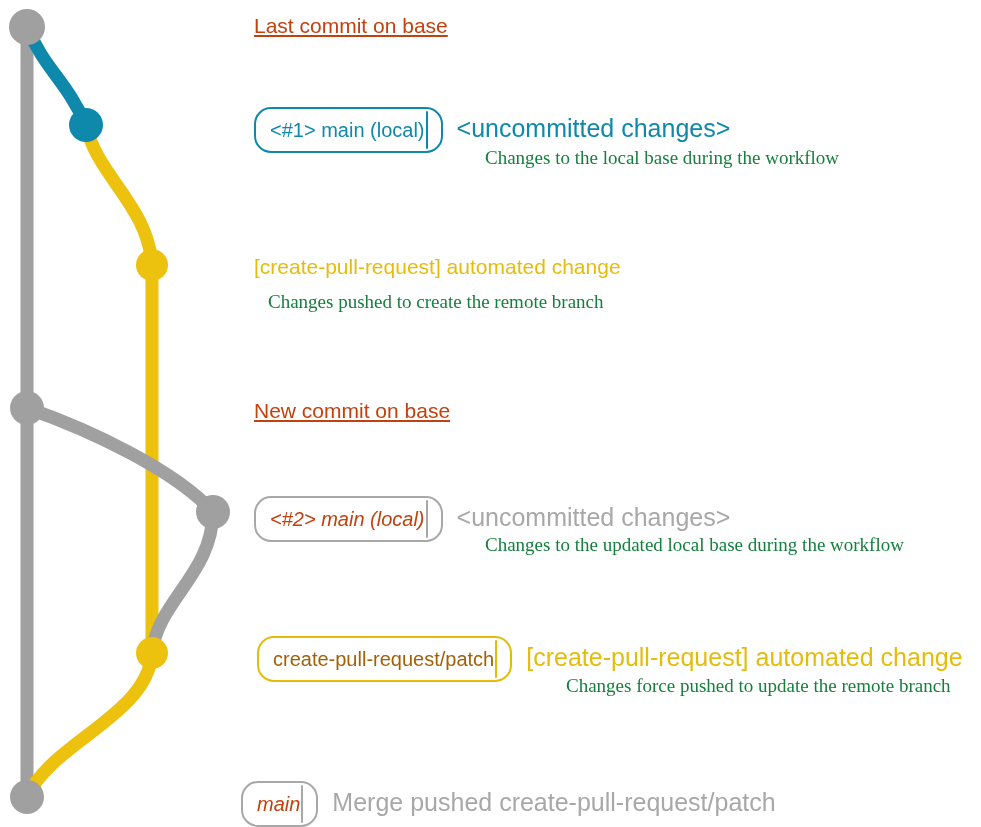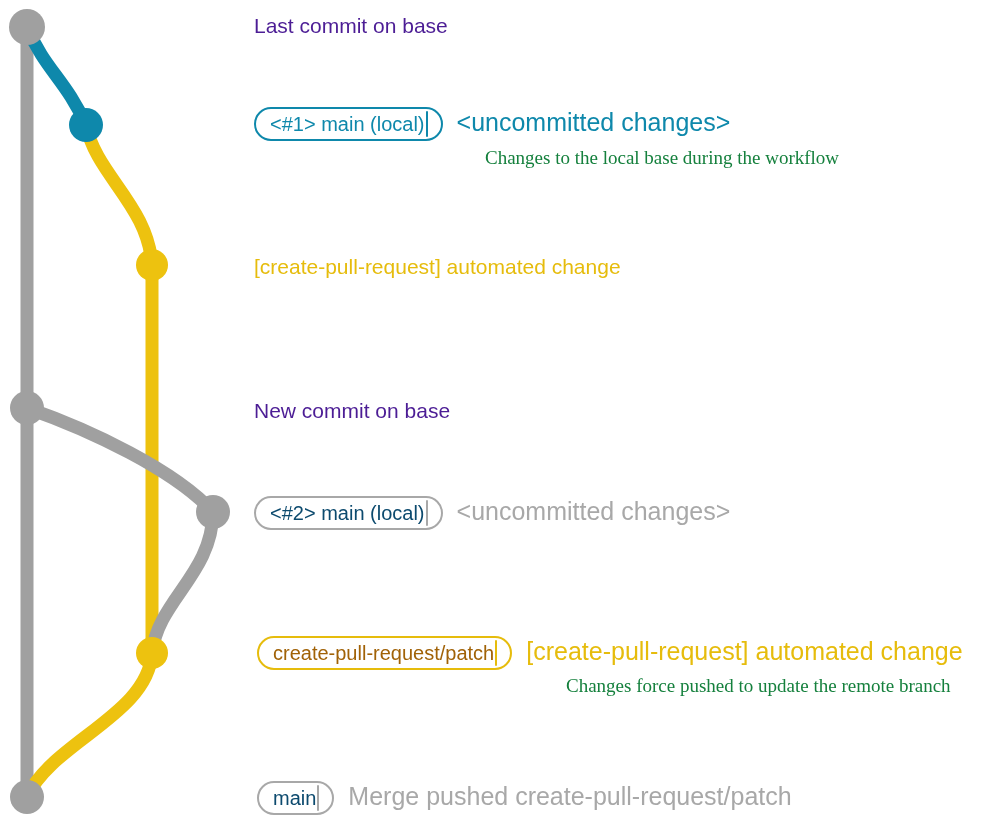--- a/index.html
+++ b/index.html
@@ -29,21 +29,21 @@
   .row {
     position: absolute;
     display: flex;
     align-items: baseline;
     white-space: nowrap;
   }
   .pill {
     display: inline-flex;
     align-items: center;
     box-sizing: border-box;
-    height: 34px;
+    height: 46px;
     padding: 0 16px 0 14px;
     border: 2px solid #b91c1c;
     border-radius: 17px;
     font-size: 20px;
     line-height: 1;
     color: #9a9a9a;
     background: #ffffff;
     position: relative;
   }
   .pill::after {
@@ -53,40 +53,40 @@
     top: 2px;
     bottom: 2px;
     width: 2px;
     background: #9a9a9a;
     border-radius: 1px;
   }
   .pill.teal { border-color: #0e88ab; color: #0e88ab; }
   .pill.teal::after { background: #0e88ab; }
   .pill.gold { border-color: #e6bc0c; color: #a16207; }
   .pill.gold::after { background: #e6bc0c; }
-  .pill.gray { border-color: #a8a8a8; color: #0c4a6e; }
+  .pill.gray { border-color: #a8a8a8; color: #c2410c; font-style: italic; }
   .pill.gray::after { background: #a8a8a8; }
 
   .subject {
     font-size: 25px;
     line-height: 1;
     font-family: "Liberation Sans", sans-serif;
   }
   .subject.teal { color: #0e88ab; }
   .subject.gold { color: #e6bc0c; }
   .subject.gray { color: #a8a8a8; }
 
   .headline {
     position: absolute;
     font-size: 21px;
     line-height: 1;
     font-family: "Liberation Sans", sans-serif;
     white-space: nowrap;
   }
-  .headline.gray { color: #4c1d95; }
+  .headline.gray { color: #c2410c; text-decoration: underline; }
   .headline.gold { color: #e6bc0c; }
 
   .note {
     position: absolute;
     font-family: "Liberation Serif", serif;
     font-size: 19px;
     line-height: 1;
     color: #15803d;
     white-space: nowrap;
   }
@@ -122,35 +122,37 @@
   <div class="headline gray" style="left:254px; top:15px;">Last commit on base</div>
 
   <div class="row" style="left:254px; top:107px;">
     <span class="pill teal">&lt;#1&gt; main (local)</span>
     <span class="gap-sm"></span>
     <span class="subject teal">&lt;uncommitted changes&gt;</span>
   </div>
   <div class="note" style="left:485px; top:148px;">Changes to the local base during the workflow</div>
 
   <div class="headline gold" style="left:254px; top:256px;">[create-pull-request] automated change</div>
+  <div class="note" style="left:268px; top:292px;">Changes pushed to create the remote branch</div>
 
   <div class="headline gray" style="left:254px; top:400px;">New commit on base</div>
 
   <div class="row" style="left:254px; top:496px;">
     <span class="pill gray">&lt;#2&gt; main (local)</span>
     <span class="gap-sm"></span>
     <span class="subject gray">&lt;uncommitted changes&gt;</span>
   </div>
+  <div class="note" style="left:485px; top:535px;">Changes to the updated local base during the workflow</div>
 
   <div class="row" style="left:257px; top:636px;">
     <span class="pill gold">create-pull-request/patch</span>
     <span class="gap-sm"></span>
     <span class="subject gold">[create-pull-request] automated change</span>
   </div>
   <div class="note" style="left:566px; top:676px;">Changes force pushed to update the remote branch</div>
 
-  <div class="row" style="left:257px; top:781px;justify-content:center;">
+  <div class="row" style="left:241px; top:781px;justify-content:center;">
     <span class="pill gray">main</span>
     <span class="gap-sm"></span>
     <span class="subject gray">Merge pushed create-pull-request/patch</span>
   </div>
 
 </div>
 
 </body></html>

